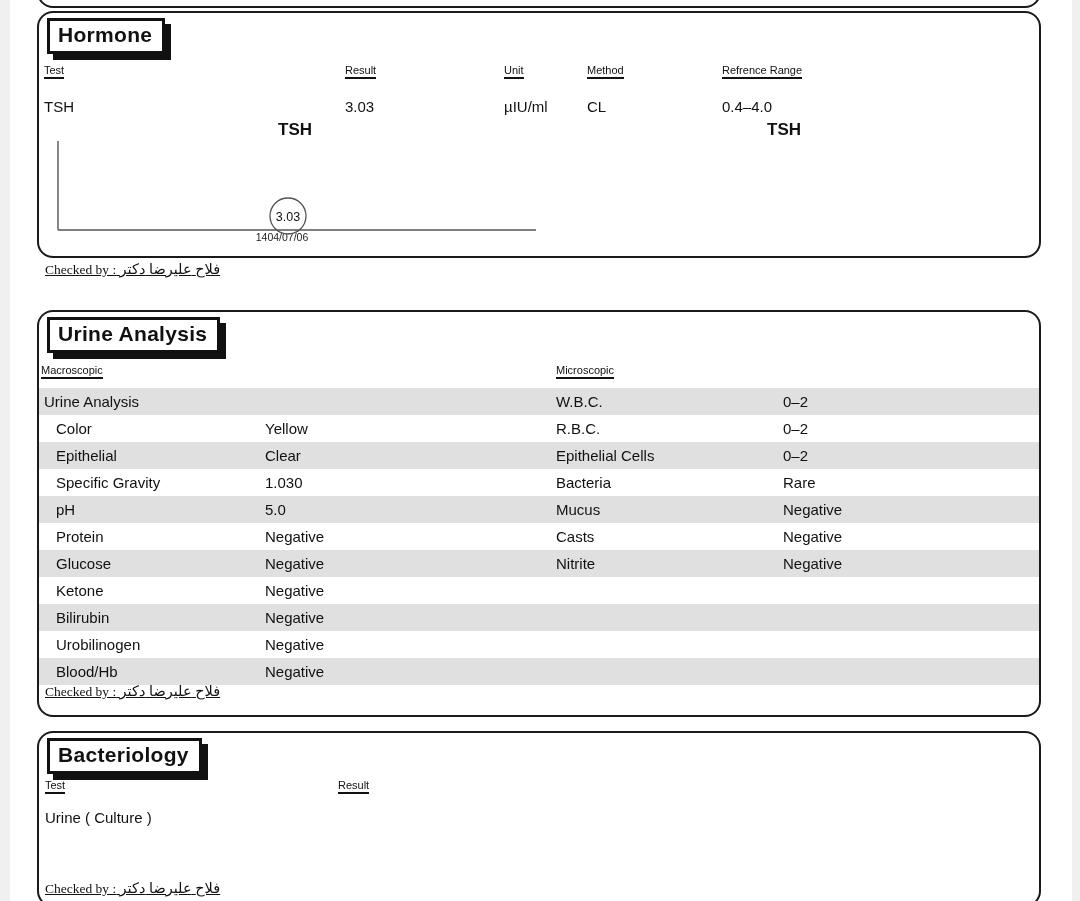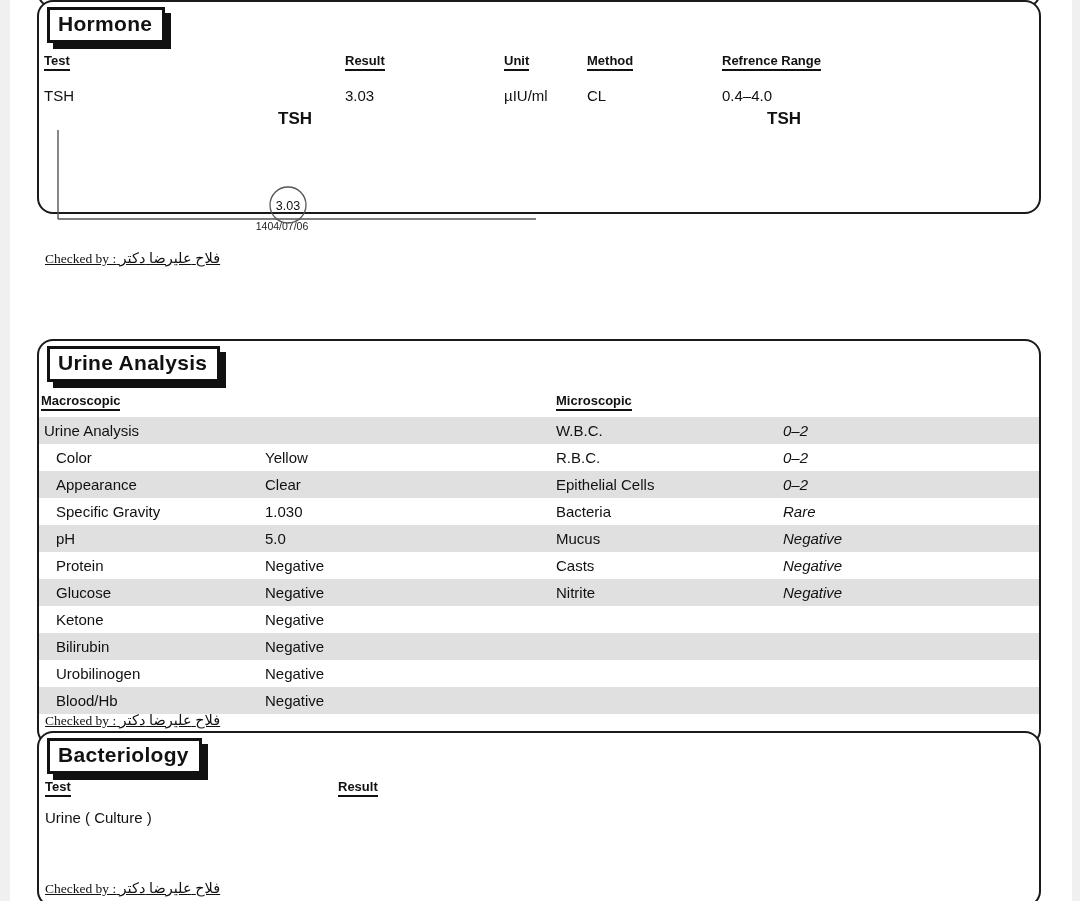--- a/index.html
+++ b/index.html
@@ -12,37 +12,37 @@
   }
   .page {
     position:absolute; left:10px; top:0; width:1062px; height:901px;
     background:#ffffff;
   }
   .secbox {
     position:absolute; left:37px; width:1004px;
     background:#fff; border:2px solid #1a1a1a; border-radius:16px;
   }
   .box-remnant { top:-36px; height:44px; }
-  .box-hormone { top:0; height:214px; }
-  .box-urine   { top:310px; height:407px;margin-top:29px; }
+  .box-hormone { top:11px; height:247px; }
+  .box-urine   { top:310px; height:407px; }
   .box-bact    { top:731px; height:176px; border-bottom-left-radius:16px; border-bottom-right-radius:16px; }
 
   .plaque {
     position:absolute; left:8px; top:5px;
     display:inline-block;
     background:#fff; border:3px solid #111;
     box-shadow:6px 6px 0 0 #111;
     padding:2px 10px 4px 8px;
     font-size:21px; font-weight:bold; letter-spacing:0.3px;
     white-space:nowrap;
   }
 
   .colhead {
     position:absolute;
-    font-size:13px; font-weight:bold;
+    font-size:11px; font-weight:normal;
     border-bottom:2px solid #111; padding-bottom:1px;
     white-space:nowrap;
   }
   .cell {
     position:absolute; font-size:15px; white-space:nowrap;
   }
 
   
   .h-colhead { top:51px; }
   .h-cell    { top:85px; }
@@ -62,21 +62,21 @@
   
   .u-colhead { top:52px; }
   .rows { position:absolute; left:0; top:76px; width:100%; }
   .row { position:relative; width:100%; height:27px; }
   .row.stripe { background:#e0e0e0; }
   .row span { position:absolute; top:0; line-height:27px; font-size:15px; white-space:nowrap; }
   .l-lbl  { left:5px; }
   .l-lbl.indent { left:17px; }
   .l-val  { left:226px; }
   .r-lbl  { left:517px; }
-  .r-val  { left:744px;font-style:italic; }
+  .r-val  { left:744px; }
 
   
   .b-colhead { top:46px; }
   .b-rows { top:71px; }
   .b-lbl { left:6px;text-align:center; }
   .b-lbl.indent { left:10px; }
   .b-val { left:299px; white-space:pre !important; }
 </style>
 </head>
 <body>
@@ -130,21 +130,21 @@
       <span class="r-lbl">W.B.C.</span>
       <span class="r-val">0–2</span>
     </div>
     <div class="row">
       <span class="l-lbl indent">Color</span>
       <span class="l-val">Yellow</span>
       <span class="r-lbl">R.B.C.</span>
       <span class="r-val">0–2</span>
     </div>
     <div class="row stripe">
-      <span class="l-lbl indent">Appearance</span>
+      <span class="l-lbl indent">Epithelial</span>
       <span class="l-val">Clear</span>
       <span class="r-lbl">Epithelial Cells</span>
       <span class="r-val">0–2</span>
     </div>
     <div class="row">
       <span class="l-lbl indent">Specific Gravity</span>
       <span class="l-val">1.030</span>
       <span class="r-lbl">Bacteria</span>
       <span class="r-val">Rare</span>
     </div>

